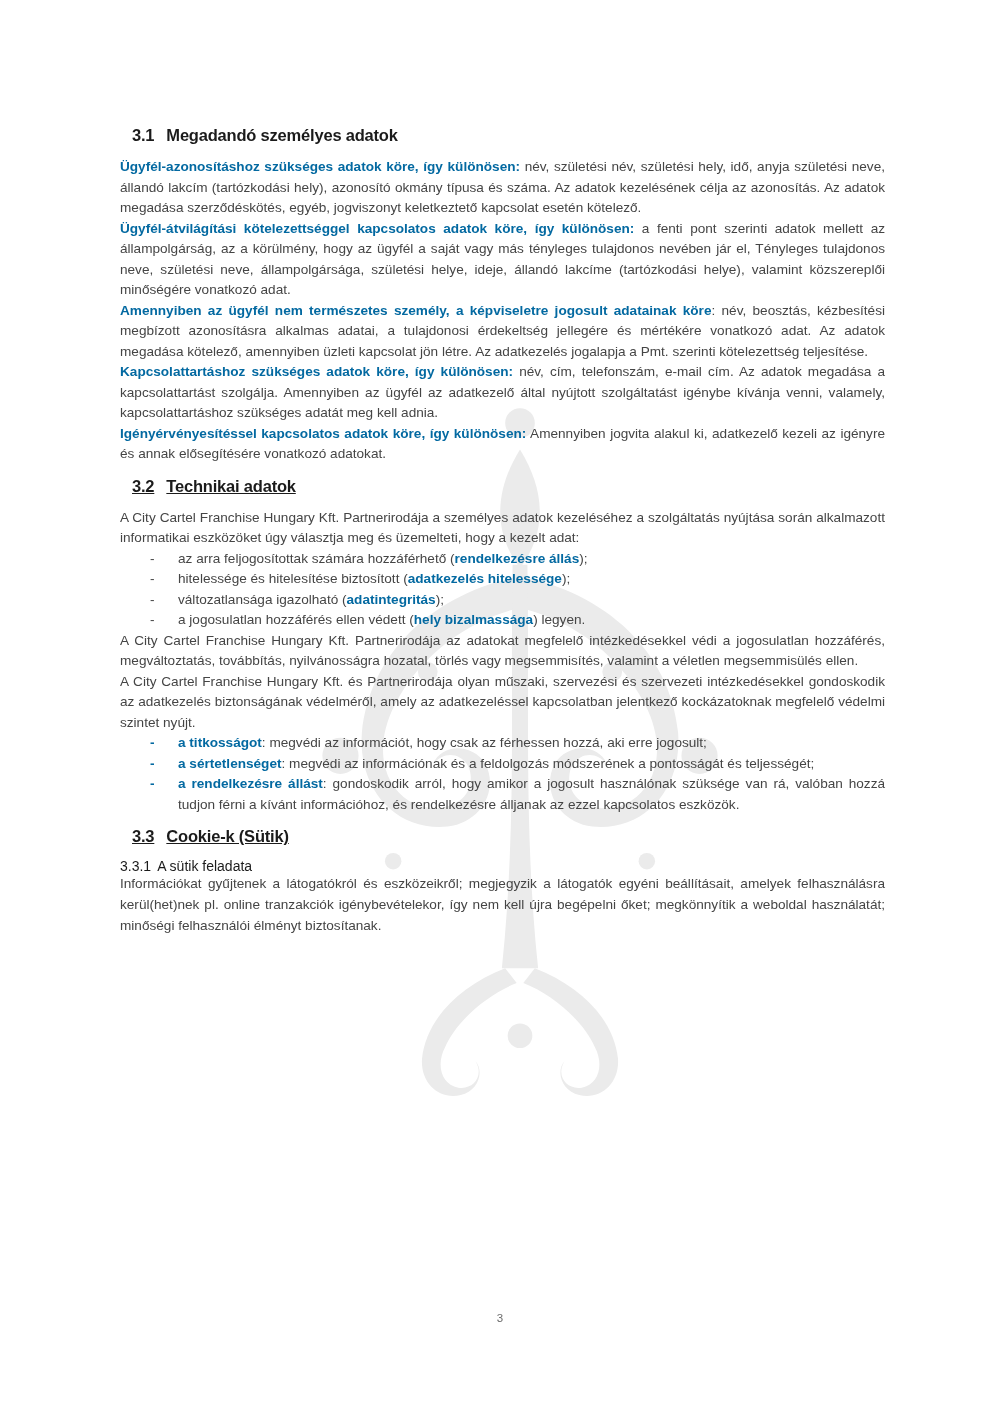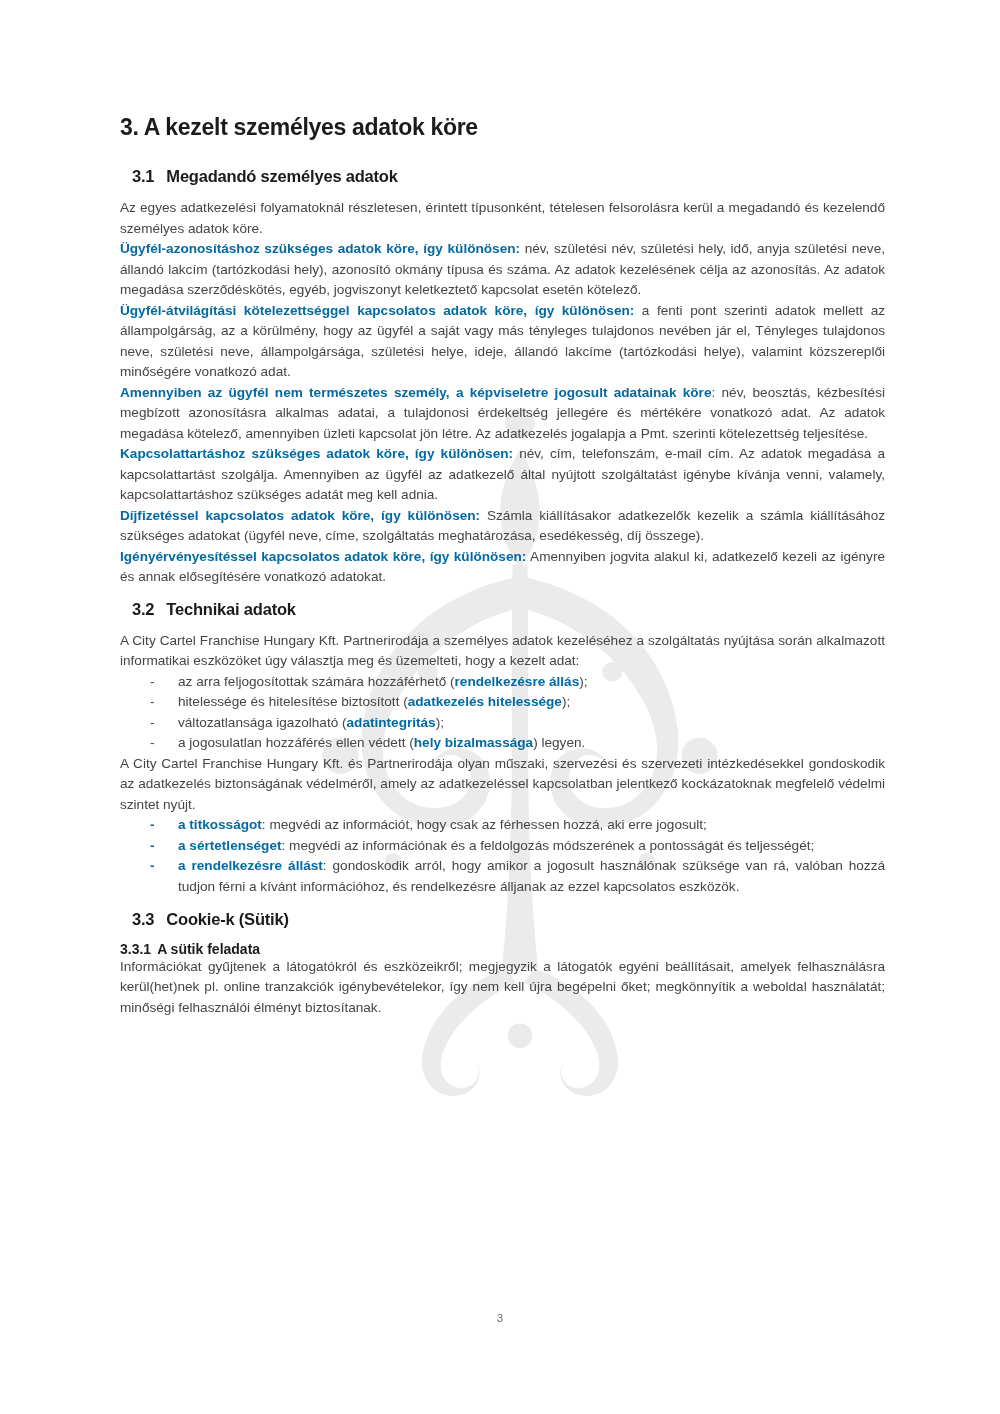--- a/index.html
+++ b/index.html
@@ -39,35 +39,35 @@
     margin: 12px;
     font-size: 16.5px;
     font-weight: 800;
     letter-spacing: -0.2px;
     color: #1b1b1b;
   }
   h2.sec-h .secnum { margin-right: 12px; }
   h3.sub-h {
     margin: 2px 0 0 0;
     font-size: 14px;
-    font-weight: 700;
+    font-weight: 400;
     color: #1b1b1b;
   }
   h3.sub-h .secnum { margin-right: 6px; }
   p.body {
     margin: 0;
     font-size: 13.6px;
     line-height: 1.51;
     text-align: justify;
     color: #454545;
   }
   p.body strong, .li-text strong, .marker-b { color: #0369a1; font-weight: 700; }
   .mt-blank { margin-top: 13px; }
   .mt-para  { margin-top: 20px; }
-  .mt-sec   { margin-top: 18px; }
+  .mt-sec   { margin-top: 18px; text-decoration: underline; }
   .mt-small { margin-top: 3px; }
   ul.dash-list { list-style: none; margin: 0; padding: 0; }
   ul.dash-list li {
     display: flex;
     font-size: 13.6px;
     line-height: 1.51;
     color: #454545;
   }
   ul.dash-list .marker {
     flex: 0 0 58px;
@@ -105,30 +105,27 @@
       <circle cx="350" cy="772" r="15"></circle>
       <circle cx="238" cy="330" r="12"></circle>
       <circle cx="462" cy="330" r="12"></circle>
       <circle cx="196" cy="560" r="10"></circle>
       <circle cx="504" cy="560" r="10"></circle>
     </g>
   </svg>
 
   <div class="content">
 
-    <h1 class="doc-title">3. A kezelt személyes adatok köre</h1>
 
     <h2 class="sec-h"><span class="secnum">3.1</span><span>Megadandó személyes adatok</span></h2>
-    <p class="body mt-small">Az egyes adatkezelési folyamatoknál részletesen, érintett típusonként, tételesen felsorolásra kerül a megadandó és kezelendő személyes adatok köre.</p>
 
     <p class="body mt-blank"><strong>Ügyfél-azonosításhoz szükséges adatok köre, így különösen:</strong><span> név, születési név, születési hely, idő, anyja születési neve, állandó lakcím (tartózkodási hely), azonosító okmány típusa és száma. Az adatok kezelésének célja az azonosítás. Az adatok megadása szerződéskötés, egyéb, jogviszonyt keletkeztető kapcsolat esetén kötelező.</span></p>
     <p class="body"><strong>Ügyfél-átvilágítási kötelezettséggel kapcsolatos adatok köre, így különösen:</strong><span> a fenti pont szerinti adatok mellett az állampolgárság, az a körülmény, hogy az ügyfél a saját vagy más tényleges tulajdonos nevében jár el, Tényleges tulajdonos neve, születési neve, állampolgársága, születési helye, ideje, állandó lakcíme (tartózkodási helye), valamint közszereplői minőségére vonatkozó adat.</span></p>
     <p class="body"><strong>Amennyiben az ügyfél nem természetes személy, a képviseletre jogosult adatainak köre</strong><span>: név, beosztás, kézbesítési megbízott azonosításra alkalmas adatai, a tulajdonosi érdekeltség jellegére és mértékére vonatkozó adat. Az adatok megadása kötelező, amennyiben üzleti kapcsolat jön létre. Az adatkezelés jogalapja a Pmt. szerinti kötelezettség teljesítése.</span></p>
     <p class="body"><strong>Kapcsolattartáshoz szükséges adatok köre, így különösen:</strong><span> név, cím, telefonszám, e-mail cím. Az adatok megadása a kapcsolattartást szolgálja. Amennyiben az ügyfél az adatkezelő által nyújtott szolgáltatást igénybe kívánja venni, valamely, kapcsolattartáshoz szükséges adatát meg kell adnia.</span></p>
-    <p class="body"><strong>Díjfizetéssel kapcsolatos adatok köre, így különösen:</strong><span> Számla kiállításakor adatkezelők kezelik a számla kiállításához szükséges adatokat (ügyfél neve, címe, szolgáltatás meghatározása, esedékesség, díj összege).</span></p>
     <p class="body"><strong>Igényérvényesítéssel kapcsolatos adatok köre, így különösen:</strong><span> Amennyiben jogvita alakul ki, adatkezelő kezeli az igényre és annak elősegítésére vonatkozó adatokat.</span></p>
 
     <h2 class="sec-h mt-sec"><span class="secnum">3.2</span><span>Technikai adatok</span></h2>
     <p class="body mt-small">A City Cartel Franchise Hungary Kft. Partnerirodája a személyes adatok kezeléséhez a szolgáltatás nyújtása során alkalmazott informatikai eszközöket úgy választja meg és üzemelteti, hogy a kezelt adat:</p>
 
     <ul class="dash-list">
       <li>
           <span class="marker">-</span>
           <span class="li-text"><span>az arra feljogosítottak számára hozzáférhető (</span><strong>rendelkezésre állás</strong><span>);</span></span>
         </li>
@@ -139,20 +136,21 @@
       <li>
           <span class="marker">-</span>
           <span class="li-text"><span>változatlansága igazolható (</span><strong>adatintegritás</strong><span>);</span></span>
         </li>
       <li>
           <span class="marker">-</span>
           <span class="li-text"><span>a jogosulatlan hozzáférés ellen védett (</span><strong>hely bizalmassága</strong><span>) legyen.</span></span>
         </li>
     </ul>
 
+    <p class="body mt-para">A City Cartel Franchise Hungary Kft. Partnerirodája az adatokat megfelelő intézkedésekkel védi a jogosulatlan hozzáférés, megváltoztatás, továbbítás, nyilvánosságra hozatal, törlés vagy megsemmisítés, valamint a véletlen megsemmisülés ellen.</p>
     <p class="body mt-para">A City Cartel Franchise Hungary Kft. és Partnerirodája olyan műszaki, szervezési és szervezeti intézkedésekkel gondoskodik az adatkezelés biztonságának védelméről, amely az adatkezeléssel kapcsolatban jelentkező kockázatoknak megfelelő védelmi szintet nyújt.</p>
 
     <ul class="dash-list">
       <li>
           <span class="marker marker-b">-</span>
           <span class="li-text"><strong>a titkosságot</strong><span>: megvédi az információt, hogy csak az férhessen hozzá, aki erre jogosult;</span></span>
         </li>
       <li>
           <span class="marker marker-b">-</span>
           <span class="li-text"><strong>a sértetlenséget</strong><span>: megvédi az információnak és a feldolgozás módszerének a pontosságát és teljességét;</span></span>

